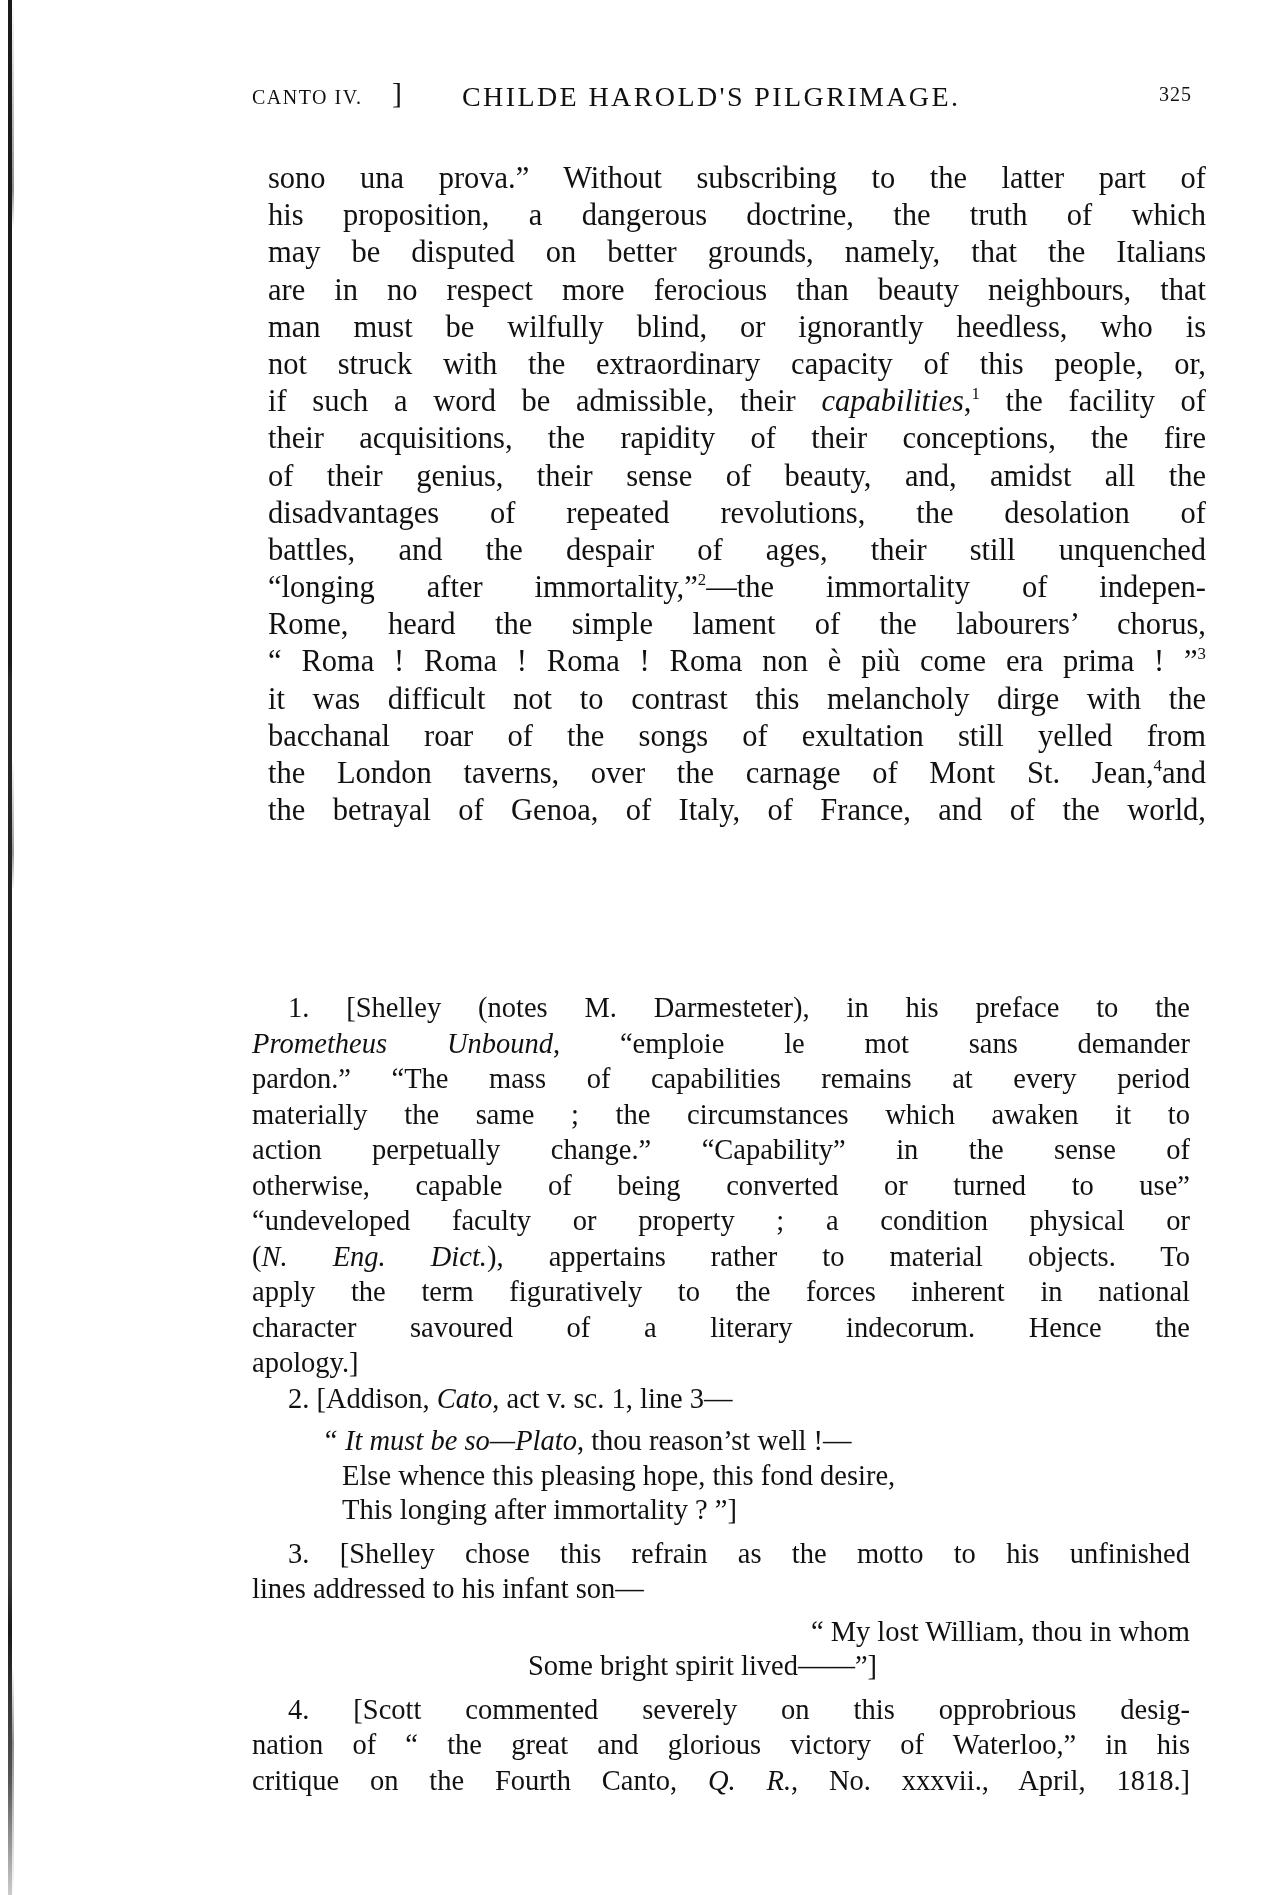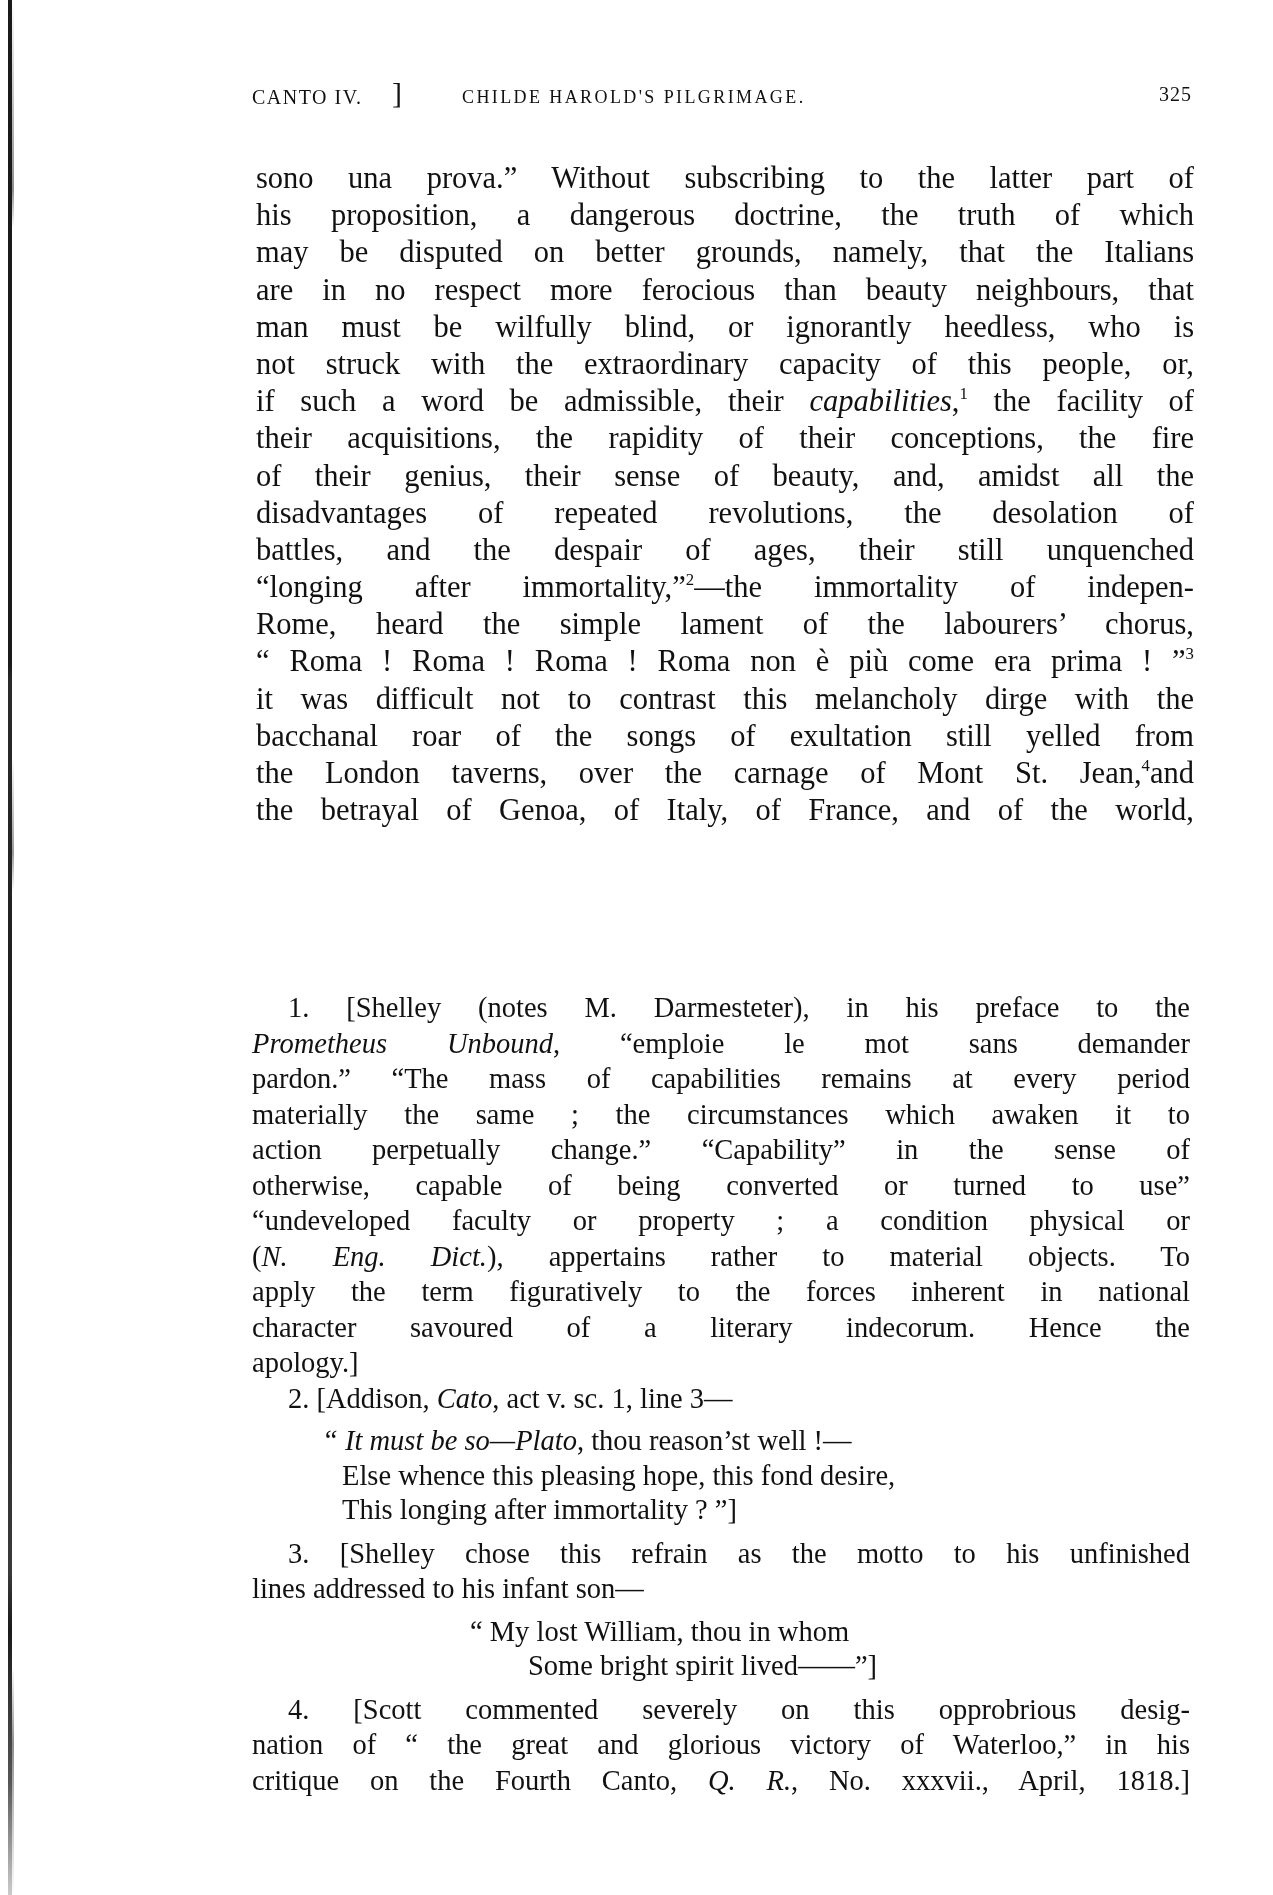--- a/index.html
+++ b/index.html
@@ -61,34 +61,34 @@
     left: 140px;
     top: -4px;
     font-size: 30px;
     letter-spacing: 0;
   }
   .rh-title {
     position: absolute;
     left: 210px;
     top: 0;
     text-transform: uppercase;
-    font-size: 18px;
+    font-size: 28px;
     letter-spacing: 2.4px;
   }
   .rh-page {
     position: absolute;
     right: 0;
     top: -3px;
     font-size: 20px;
     letter-spacing: 1px;
   }
   .body-text {
     position: absolute;
     top: 160px;
-    left: 4px;
+    left: 16px;
     width: 938px;
     font-size: 30.5px;
     line-height: 37.2px;
   }
   .line {
     display: block;
     white-space: nowrap;
     text-align: justify;
     text-align-last: justify;
     height: 37.2px;
@@ -125,21 +125,21 @@
     margin: 8px 0 8px 0;
   }
   .verse .vline {
     display: block;
     white-space: nowrap;
     height: 34.5px;
     line-height: 34.5px;
   }
   .verse-cato .vline { padding-left: 90px; }
   .verse-cato .vline.hang { padding-left: 70px; }
-  .verse-william .vline.l1 { padding-left: 218px; }
+  .verse-william .vline.l1 { padding-left: 218px; text-align: right; }
   .verse-william .vline.l2 { padding-left: 276px; }
   em { font-style: italic; }
 </style>
 </head>
 <body>
 
 <div class="binding-edge"></div>
 <div class="binding-edge-2"></div>
 
 <div class="page">

